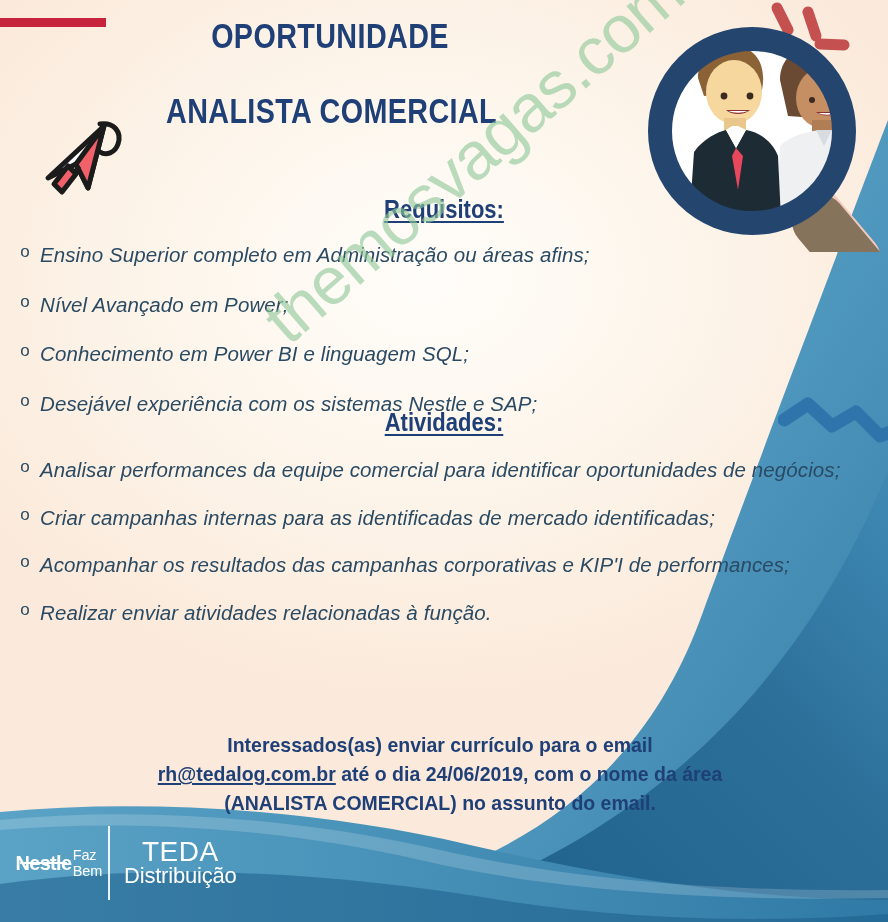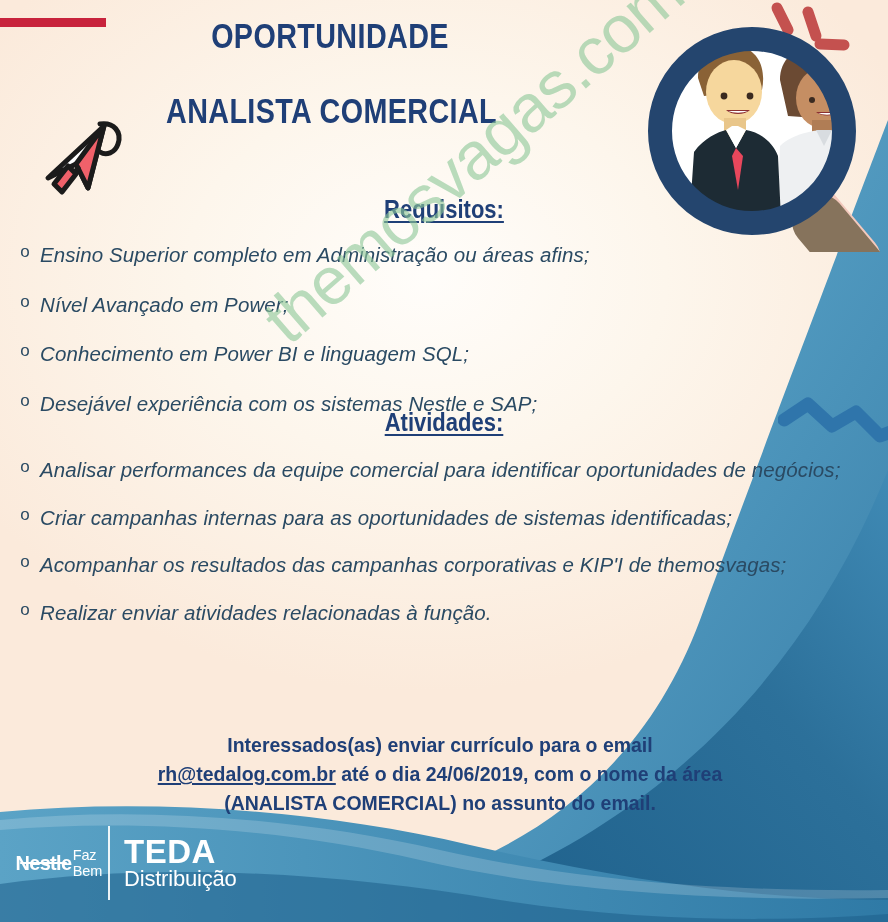--- a/index.html
+++ b/index.html
@@ -166,22 +166,22 @@
   .nestle-sub{
     color:#ffffff;font-size:14.5px;letter-spacing:-.2px;
     line-height:1.1;margin-top:1px;font-weight:500;
   }
   .logo-divider{
     width:2px;height:74px;background:rgba(255,255,255,.9);
     margin:0 14px 0 16px;
   }
   .teda-logo{display:flex;flex-direction:column;}
   .teda-word{
-    color:#ffffff;font-weight:bold;font-size:33px;
-    letter-spacing:.5px;line-height:.96;
+    color:#ffffff;font-weight:normal;font-size:28px;
+    letter-spacing:.5px;line-height:.96;text-align:center;
   }
   .teda-sub{
     color:#ffffff;font-size:22px;line-height:1.05;
     letter-spacing:-.2px;margin-top:-1px;
   }
 </style>
 </head>
 <body>
 
 <div id="poster">
@@ -305,25 +305,25 @@
 
   <div class="section-head" id="head-atividades">Atividades:</div>
 
   <div class="list" id="list-atividades">
     <div class="li">
       <span class="bullet">o</span>
       <span class="li-text">Analisar performances da equipe comercial para identificar oportunidades de negócios;</span>
     </div>
     <div class="li">
       <span class="bullet">o</span>
-      <span class="li-text">Criar campanhas internas para as oportunidades de sistemas identificadas;</span>
-    </div>
-    <div class="li">
-      <span class="bullet">o</span>
-      <span class="li-text">Acompanhar os resultados das campanhas corporativas e KIP'I de themosvagas;</span>
+      <span class="li-text">Criar campanhas internas para as identificadas de mercado identificadas;</span>
+    </div>
+    <div class="li">
+      <span class="bullet">o</span>
+      <span class="li-text">Acompanhar os resultados das campanhas corporativas e KIP'I de performances;</span>
     </div>
     <div class="li">
       <span class="bullet">o</span>
       <span class="li-text">Realizar enviar atividades relacionadas à função.</span>
     </div>
   </div>
 
   <div class="watermark">themosvagas.com.br</div>
 
   <div class="contact">

